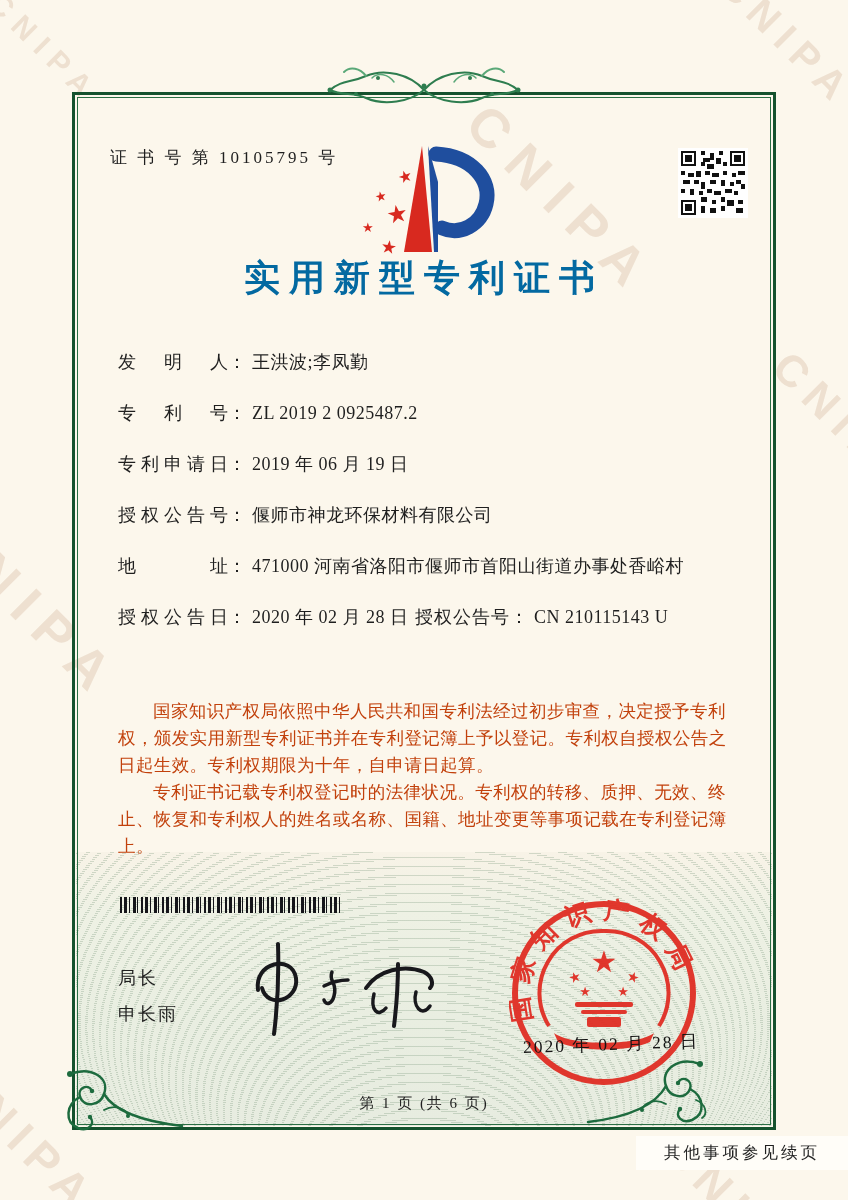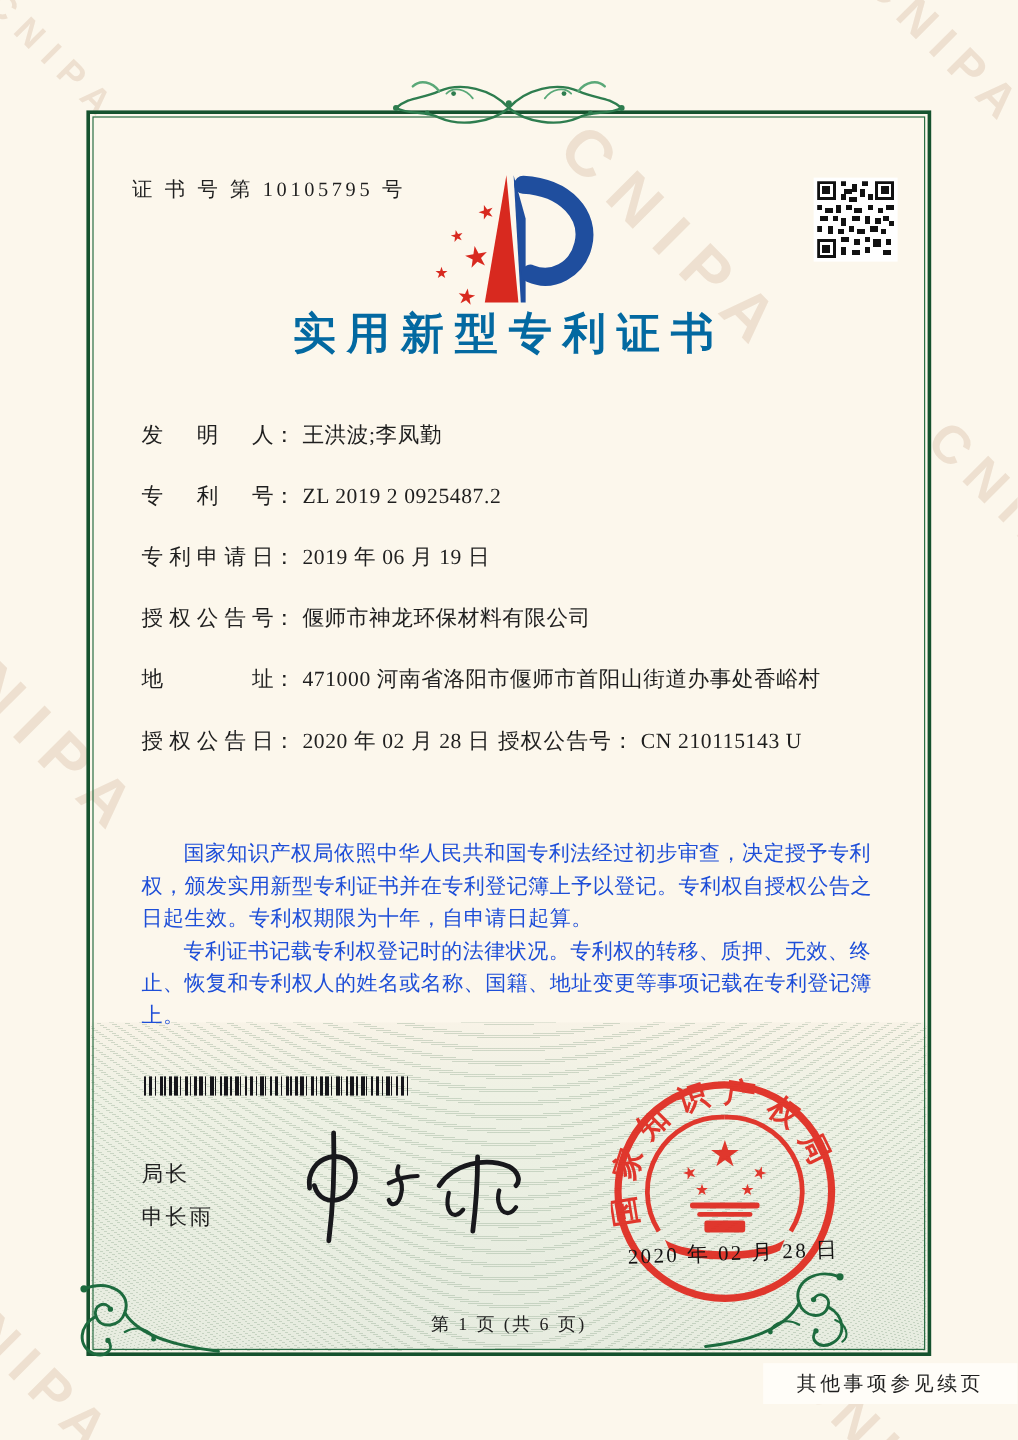--- a/index.html
+++ b/index.html
@@ -62,21 +62,21 @@
     display:inline-block;width:110px;
     text-align:justify;text-align-last:justify;
     vertical-align:top;
   }
   .val{margin-left:6px;letter-spacing:0.5px;}
   .pair2{position:absolute;left:250px;top:0;}
   .pair2 .lbl{width:auto;letter-spacing:1px;margin-left:47px;}
   
   .body-text{
     position:absolute;left:118px;top:698px;width:618px;z-index:4;
-    font-size:17.5px;line-height:27px;letter-spacing:0.4px;color:#1d4ed8;
+    font-size:17.5px;line-height:27px;letter-spacing:0.4px;color:#c2410c;
   }
   .body-text p{margin:0;text-indent:2em;}
   
   .barcode{
     position:absolute;left:120px;top:897px;width:222px;height:16px;z-index:4;
     background:repeating-linear-gradient(90deg,
       #15151a 0 2px,transparent 2px 4px,
       #15151a 4px 7px,transparent 7px 9px,
       #15151a 9px 10px,transparent 10px 13px,
       #15151a 13px 16px,transparent 16px 17px,

